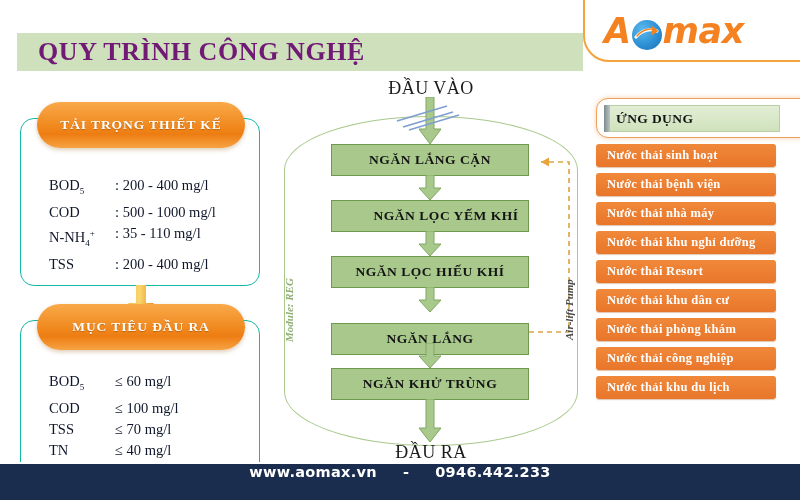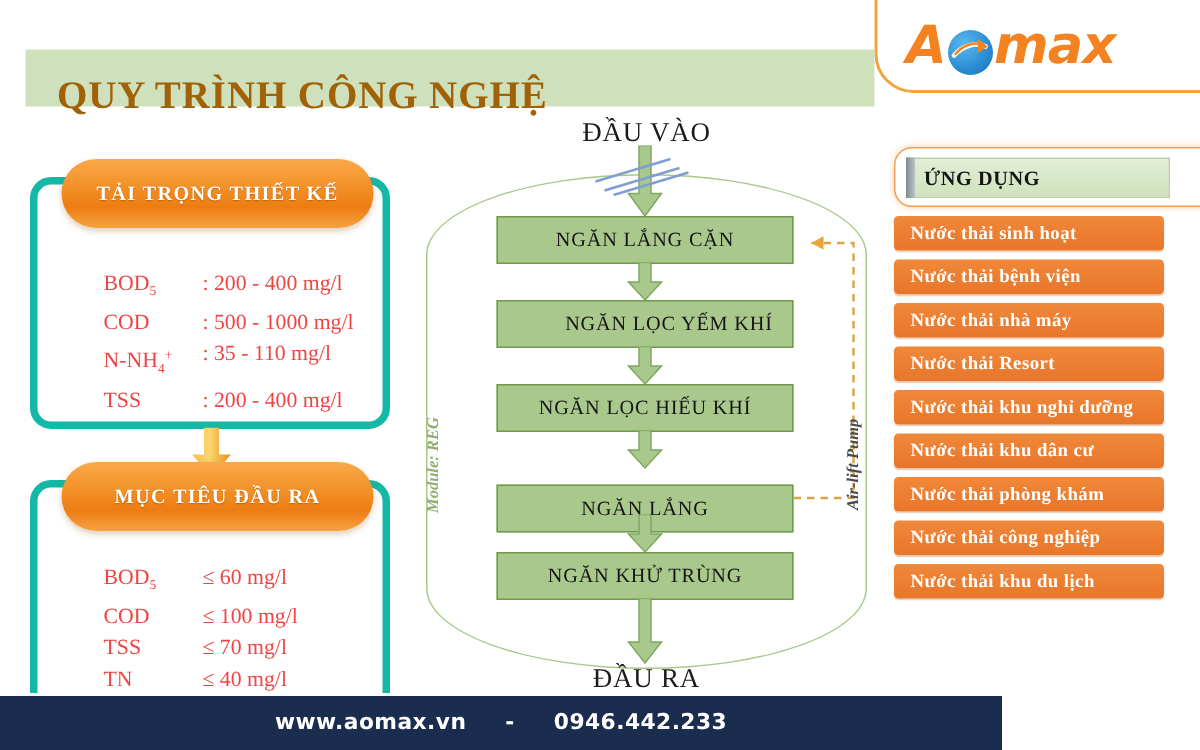--- a/index.html
+++ b/index.html
@@ -53,29 +53,28 @@
     background: #cfe0bc;
   }
   #title-text {
     position: absolute;
     left: 38px; top: 34px;
     height: 36px;
     display: flex; align-items: center;
     font-family: "Liberation Serif", serif;
     font-weight: bold;
     font-size: 26px;
-    color: #a16207;
+    color: #701a75;
     letter-spacing: 0.6px;
-    margin-top: 12px;
   }
 
   
   .spec-card {
     position: absolute;
-    border: 5px solid #14b8a6;
+    border: 1px solid #14b8a6;
     border-radius: 14px;
     background: #ffffff;
   }
   #card-design { left: 20px; top: 118px; width: 240px; height: 168px; }
   #card-output { left: 20px; top: 320px; width: 240px; height: 160px; }
 
   .pill {
     position: absolute;
     left: 16px; top: -17px;
     width: 208px; height: 46px;
@@ -88,23 +87,23 @@
     color: #ffffff;
     font-family: "Liberation Serif", serif;
     font-weight: bold;
     font-size: 13.5px;
     letter-spacing: 0.9px;
     text-shadow: 0 1px 1px rgba(120,60,0,.45);
   }
 
   .spec-rows {
     position: absolute;
-    left: 44px; top: 56px;
+    left: 28px; top: 56px;
     font-size: 14.5px;
-    color: #ef4444;
+    color: #0f172a;
     line-height: 21px;
   }
   #card-output .spec-rows { top: 50px; }
   .spec-row { display: flex; }
   .spec-key { width: 66px; white-space: nowrap; }
   .spec-val { white-space: nowrap; }
   .spec-key sub, .spec-key sup { font-size: 9px; }
 
   
   #orange-arrow {
@@ -138,21 +137,21 @@
   #label-out { top: 364px; left: 0; }
 
   .flow-box {
     position: absolute;
     left: 56px;
     width: 198px; height: 32px;
     background: #a9c98c;
     border: 1.3px solid #6f9a4e;
     display: flex; align-items: center; justify-content: center;
     font-family: "Liberation Serif", serif;
-    font-weight: normal;
+    font-weight: bold;
     font-size: 13.5px;
     color: #141414;
     letter-spacing: 0.55px;
   }
   #box-0 { top: 66px; }
   #box-1 { top: 122px; padding-left: 32px; }
   #box-2 { top: 178px; text-align: right; }
   #box-3 { top: 234px; margin-top: 11px; }
   #box-4 { top: 290px; }
 
@@ -242,24 +241,24 @@
     color: #ffffff;
     letter-spacing: 0.3px;
     box-shadow: 0 1px 1px rgba(170,90,25,.35);
   }
   #apps-list { margin-top: 5px; }
 
   
   #footer {
     position: absolute;
     left: 0; bottom: 0;
-    width: 668px; height: 38px;
+    width: 800px; height: 38px;
     background: #1b2d4f;
     border-top: 2px solid #ffffff;
-    display: flex; align-items: center; justify-content: center;
+    display: flex; justify-content: center;
     gap: 26px;
     font-family: "DejaVu Sans", sans-serif;
     font-weight: bold;
     font-size: 14.5px;
     color: #ffffff;
     letter-spacing: 0.3px;
   }
   #footer-sep { color: #ffffff; }
 </style>
 </head>
@@ -398,22 +397,22 @@
 <div id="apps">
   <div id="apps-head-frame">
     <div id="apps-head-inner">ỨNG DỤNG</div>
     <div id="apps-head-bar"></div>
     <div id="apps-head-dot"></div>
   </div>
   <div id="apps-list">
       <div class="app-item">Nước thải sinh hoạt</div>
       <div class="app-item">Nước thải bệnh viện</div>
       <div class="app-item">Nước thải nhà máy</div>
+      <div class="app-item">Nước thải khu nghỉ dưỡng</div>
       <div class="app-item">Nước thải Resort</div>
-      <div class="app-item">Nước thải khu nghỉ dưỡng</div>
       <div class="app-item">Nước thải khu dân cư</div>
       <div class="app-item">Nước thải phòng khám</div>
       <div class="app-item">Nước thải công nghiệp</div>
       <div class="app-item">Nước thải khu du lịch</div>
     </div>
 </div>
 
 <div id="footer">
   <span>www.aomax.vn</span>
   <span id="footer-sep">-</span>

